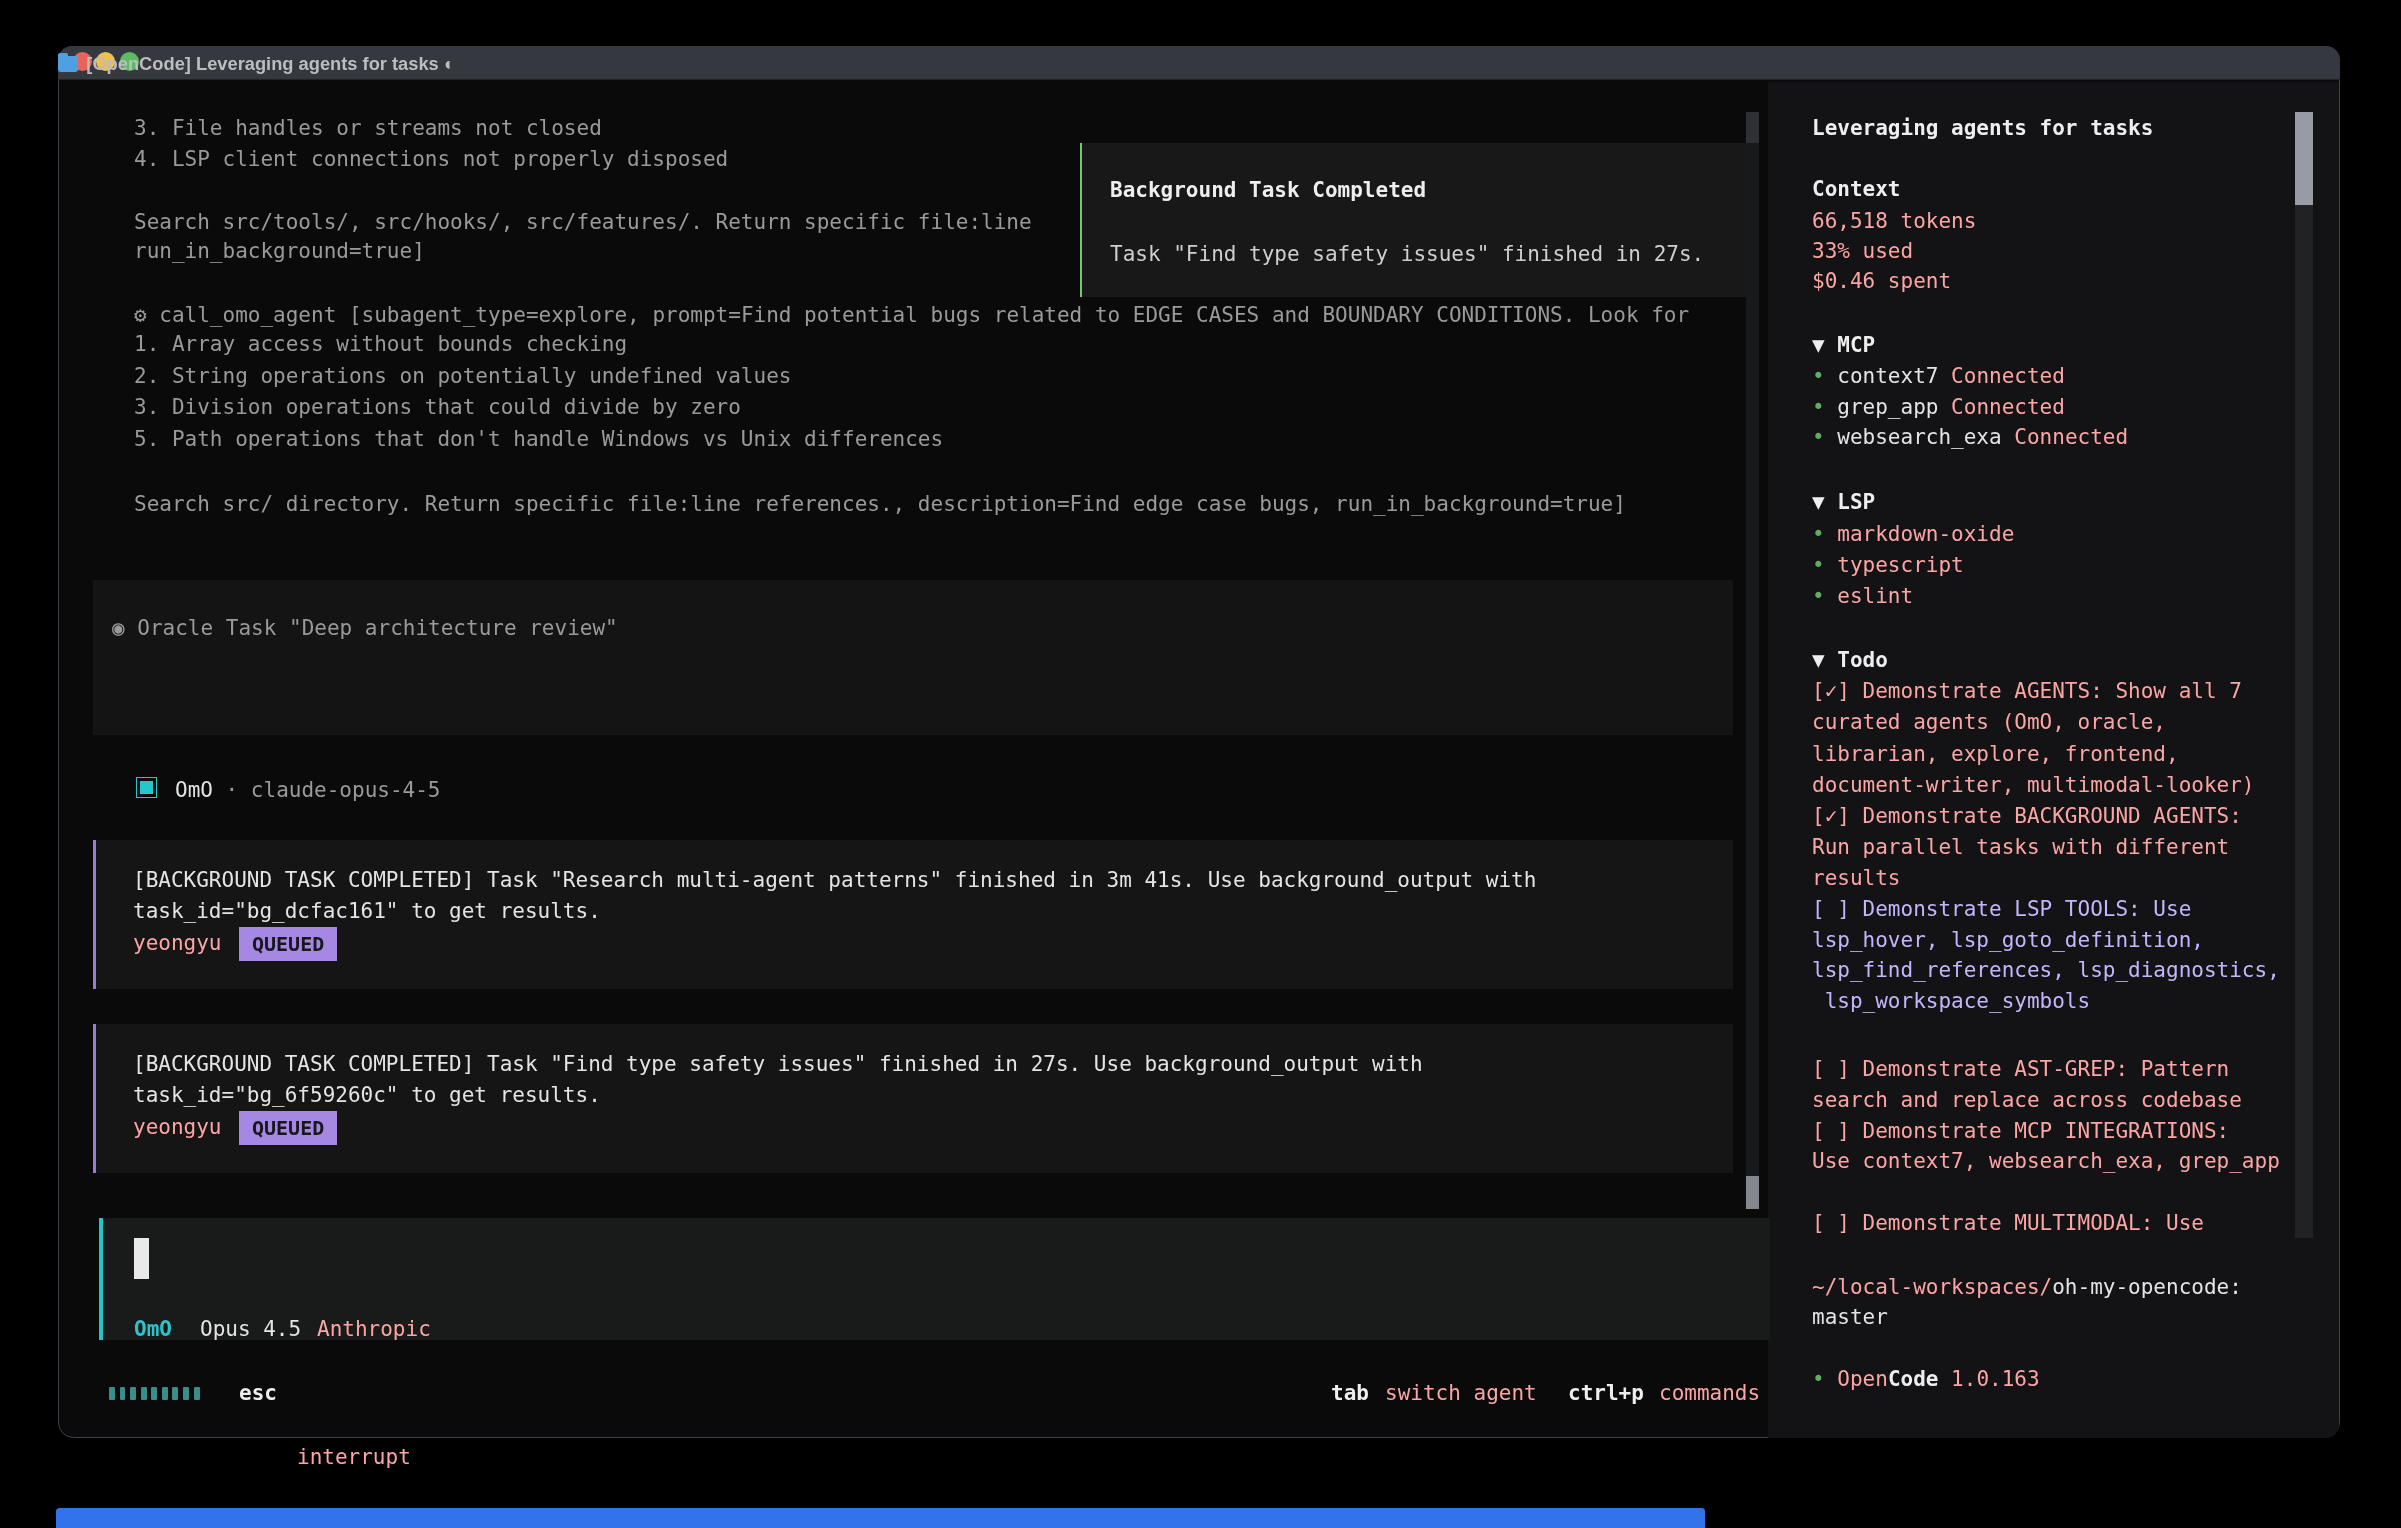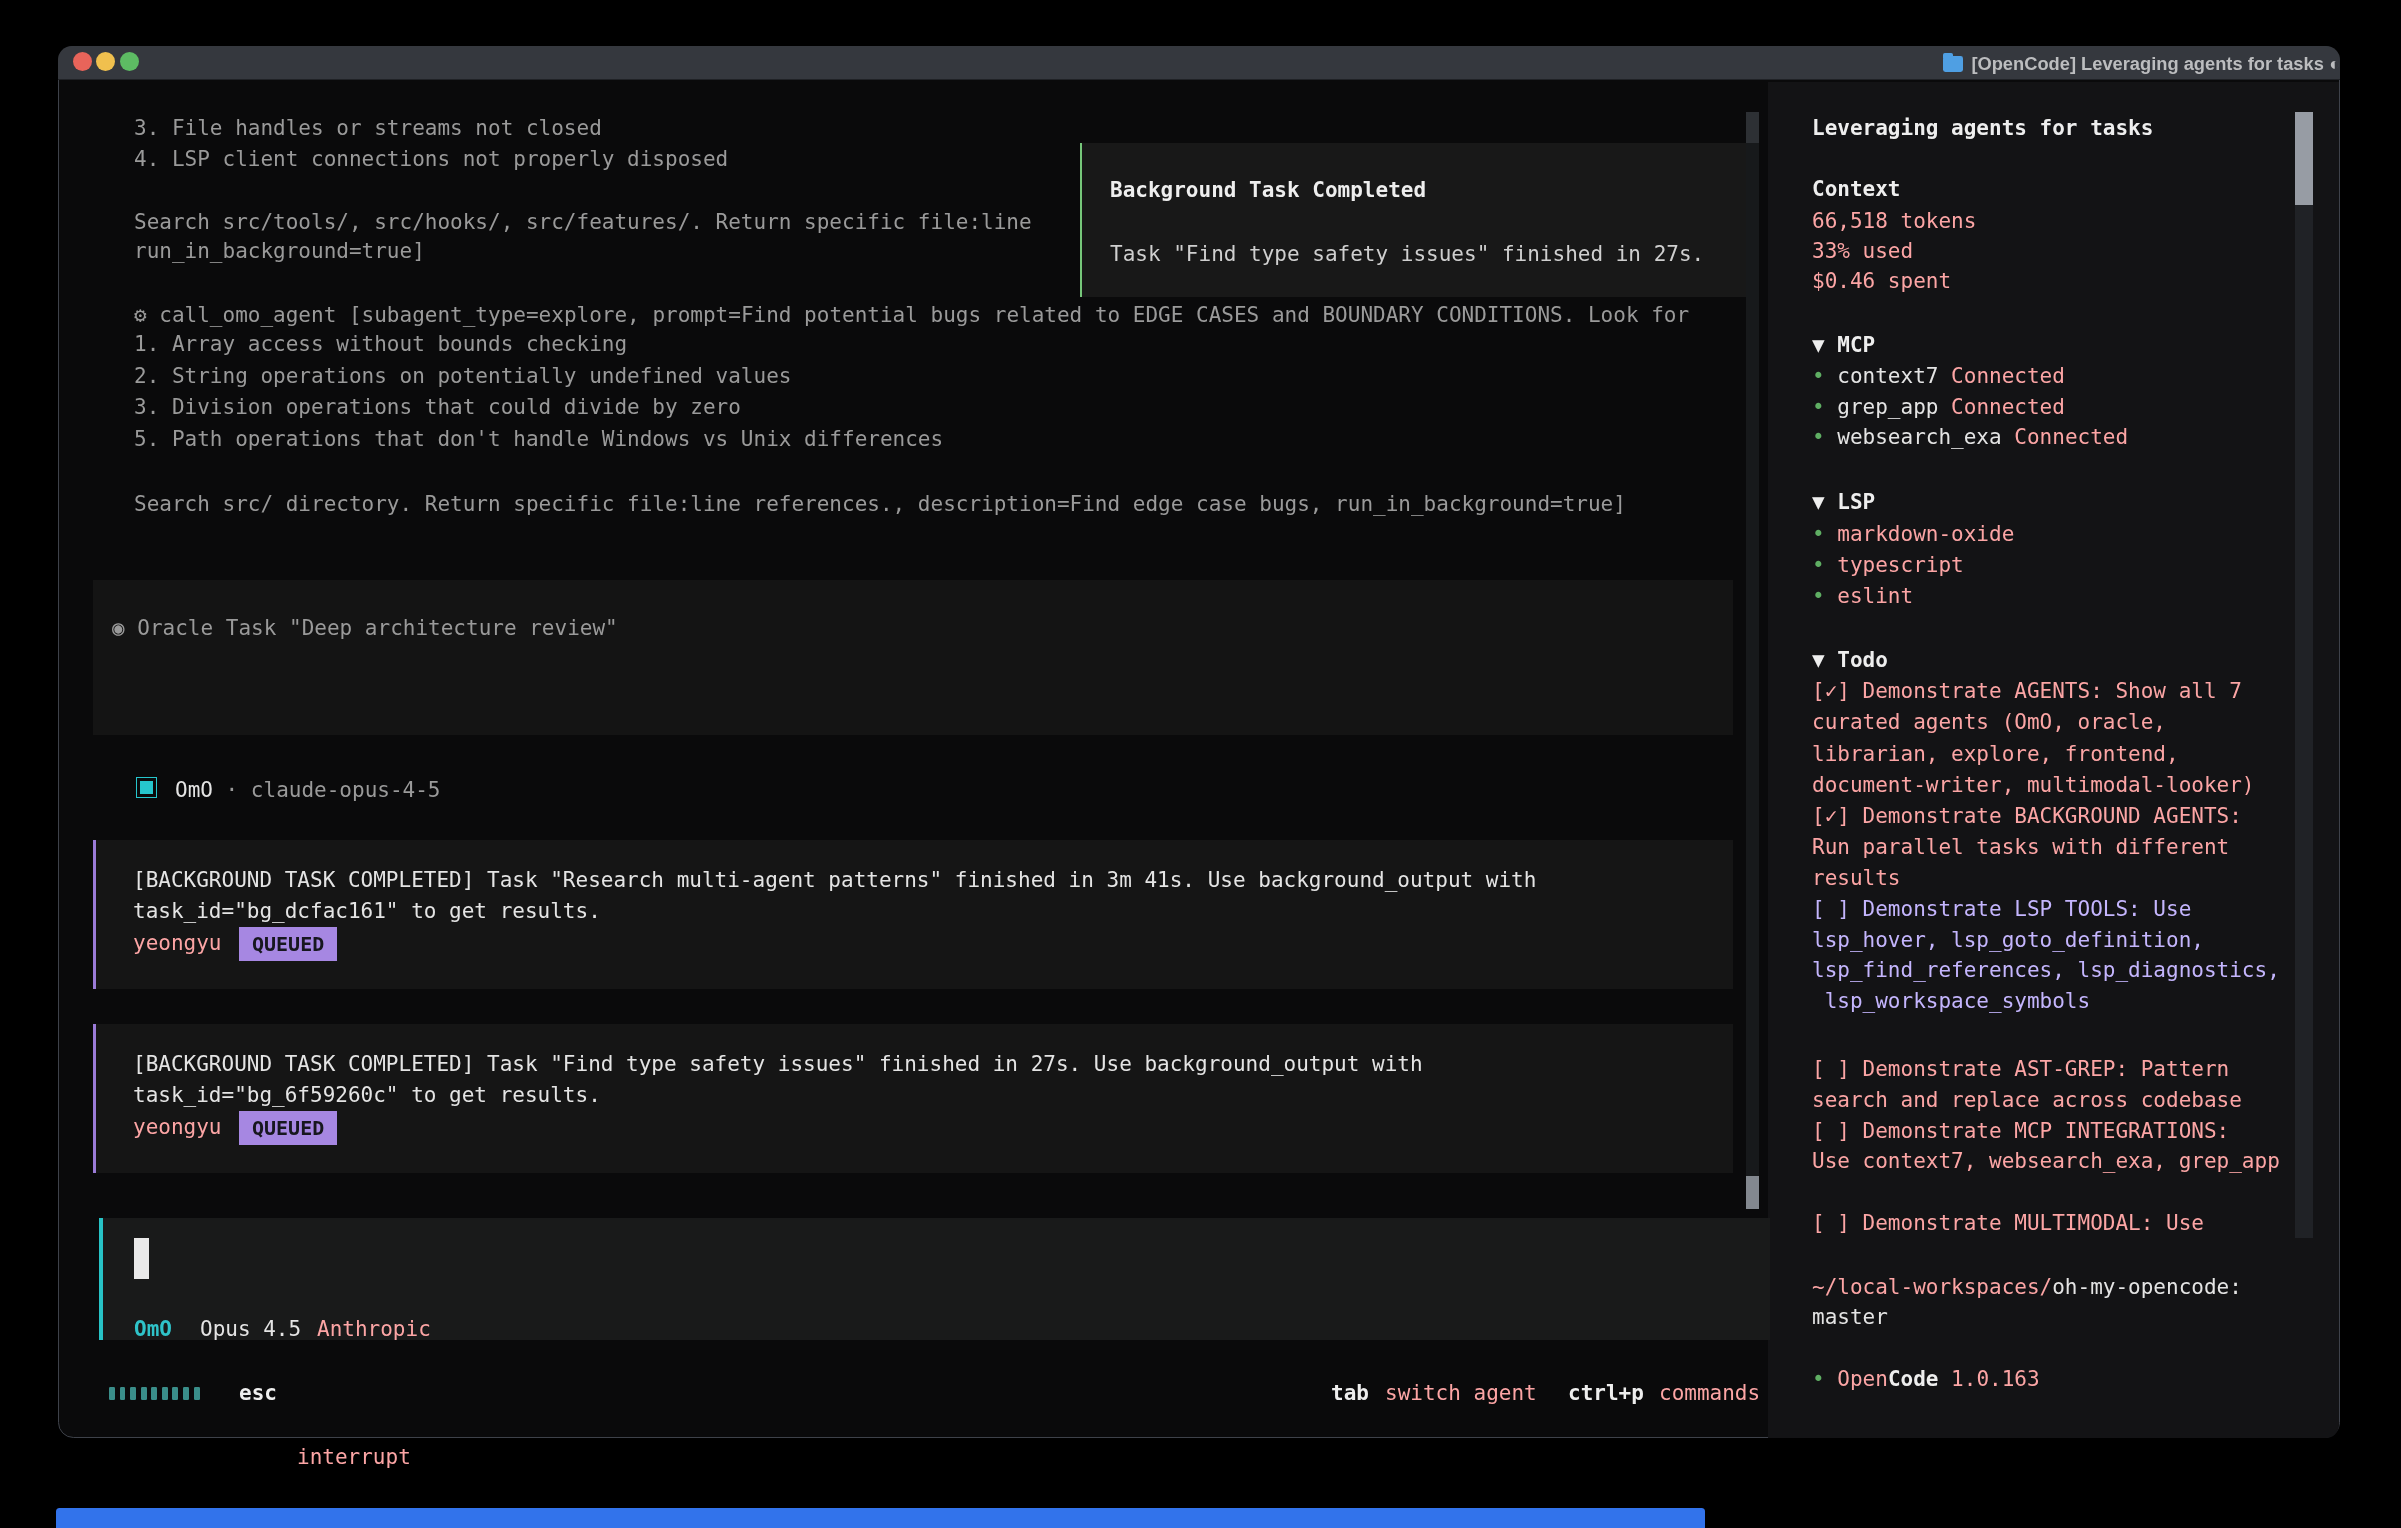--- a/index.html
+++ b/index.html
@@ -5,21 +5,21 @@
   * { margin:0; padding:0; box-sizing:border-box; }
   html,body { width:2401px; height:1528px; background:#000; overflow:hidden; }
   body { position:relative; font-family:"DejaVu Sans Mono", monospace; }
 
   .window { position:absolute; left:58px; top:46px; width:2282px; height:1392px;
             background:#0a0a0b; border:1.2px solid #3e424a; border-radius:15.4px; }
   .titlebar { position:absolute; left:58px; top:46px; width:2282px; height:34px;
               background:#35383e; border-bottom:1.2px solid #202226;
               border-radius:14px 14px 0 0; }
   .tl { position:absolute; top:52px; width:19px; height:19px; border-radius:50%; }
-  .titletext { position:absolute; top:53px; left:58px; width:2282px; text-align:right;
+  .titletext { position:absolute; top:53px; left:58px; width:2282px; text-align:left;
                font:bold 18.3px/21px "Liberation Sans", sans-serif; color:#bcbdbf; }
   .foldericon { display:inline-block; position:relative; width:20px; height:15.4px;
                 background:#4f9fe3; border-radius:2.4px; vertical-align:-1.8px; margin-right:8.3px; }
   .foldericon::before { content:""; position:absolute; top:-3.5px; left:0; width:9.5px; height:4.7px;
                 background:#4f9fe3; border-radius:1.8px 1.8px 0 0; }
 
   .ln { position:absolute; font:21px/31px "DejaVu Sans Mono", monospace;
         color:#9a9a9a; white-space:pre; }
   .w  { color:#e4e4e4; }
   .wb { color:#eeeeee; font-weight:bold; }

